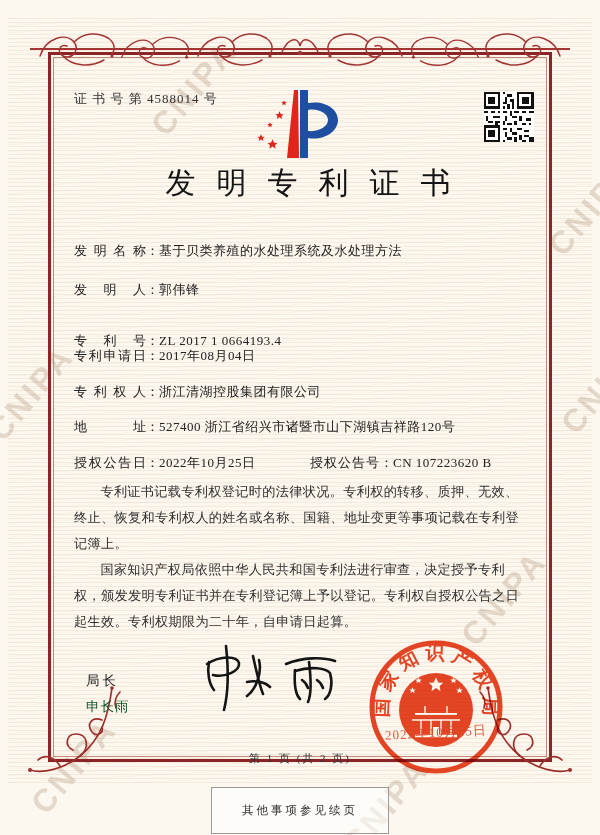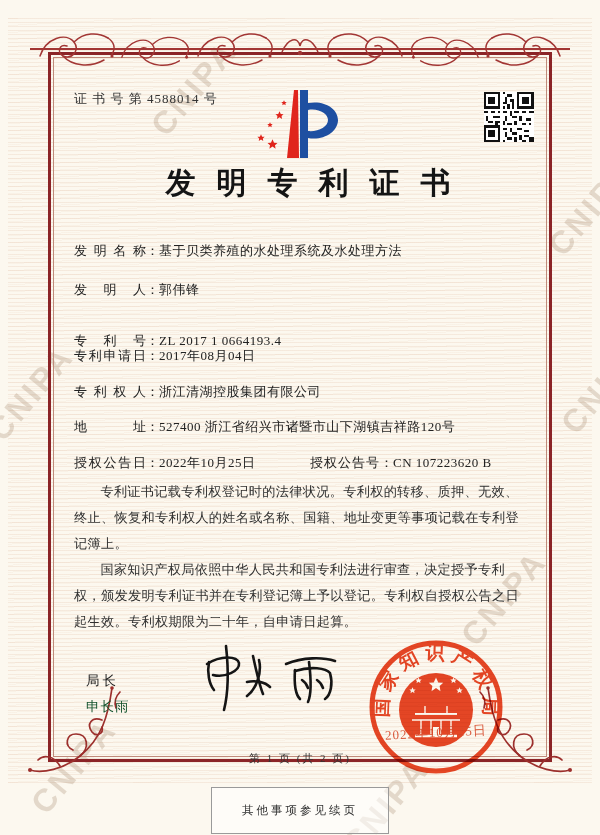--- a/index.html
+++ b/index.html
@@ -29,21 +29,21 @@
   .flourish { position:absolute; width:100px; height:105px; z-index:2; }
   .fl-left { left:26px; top:686px; }
   .fl-right { left:474px; top:686px; }
 
   .cert-no { position:absolute; left:74px; top:90px; z-index:3; font-size:13px; letter-spacing:1px; color:#333; }
   .logo { position:absolute; left:253px; top:86px; width:97px; height:76px; z-index:3; }
   .qr { position:absolute; left:480px; top:92px; width:57px; height:50px; z-index:3; }
 
   .title {
     position:absolute; left:0; right:0; top:163px; z-index:3;
-    text-align:center; font-size:30px; font-weight:700; color:#141414;
+    text-align:center; font-size:30px; font-weight:400; color:#141414;
     letter-spacing:21px; padding-left:37px;
   }
   .row { position:absolute; left:74px; width:460px; z-index:3; font-size:13px; color:#222; white-space:nowrap; }
   .flabel { display:inline-block; width:72px; text-align:justify; text-align-last:justify; vertical-align:top; }
   .fval { letter-spacing:0.5px;margin-top:48px; }
   .g2 { position:absolute; left:236px; top:0; }
   .g2 .flabel2 { letter-spacing:1px; }
 
   .body-text { position:absolute; left:74px; top:479px; width:453px; z-index:3;
     font-size:13.2px; line-height:26px; letter-spacing:0.3px; color:#303030; }

